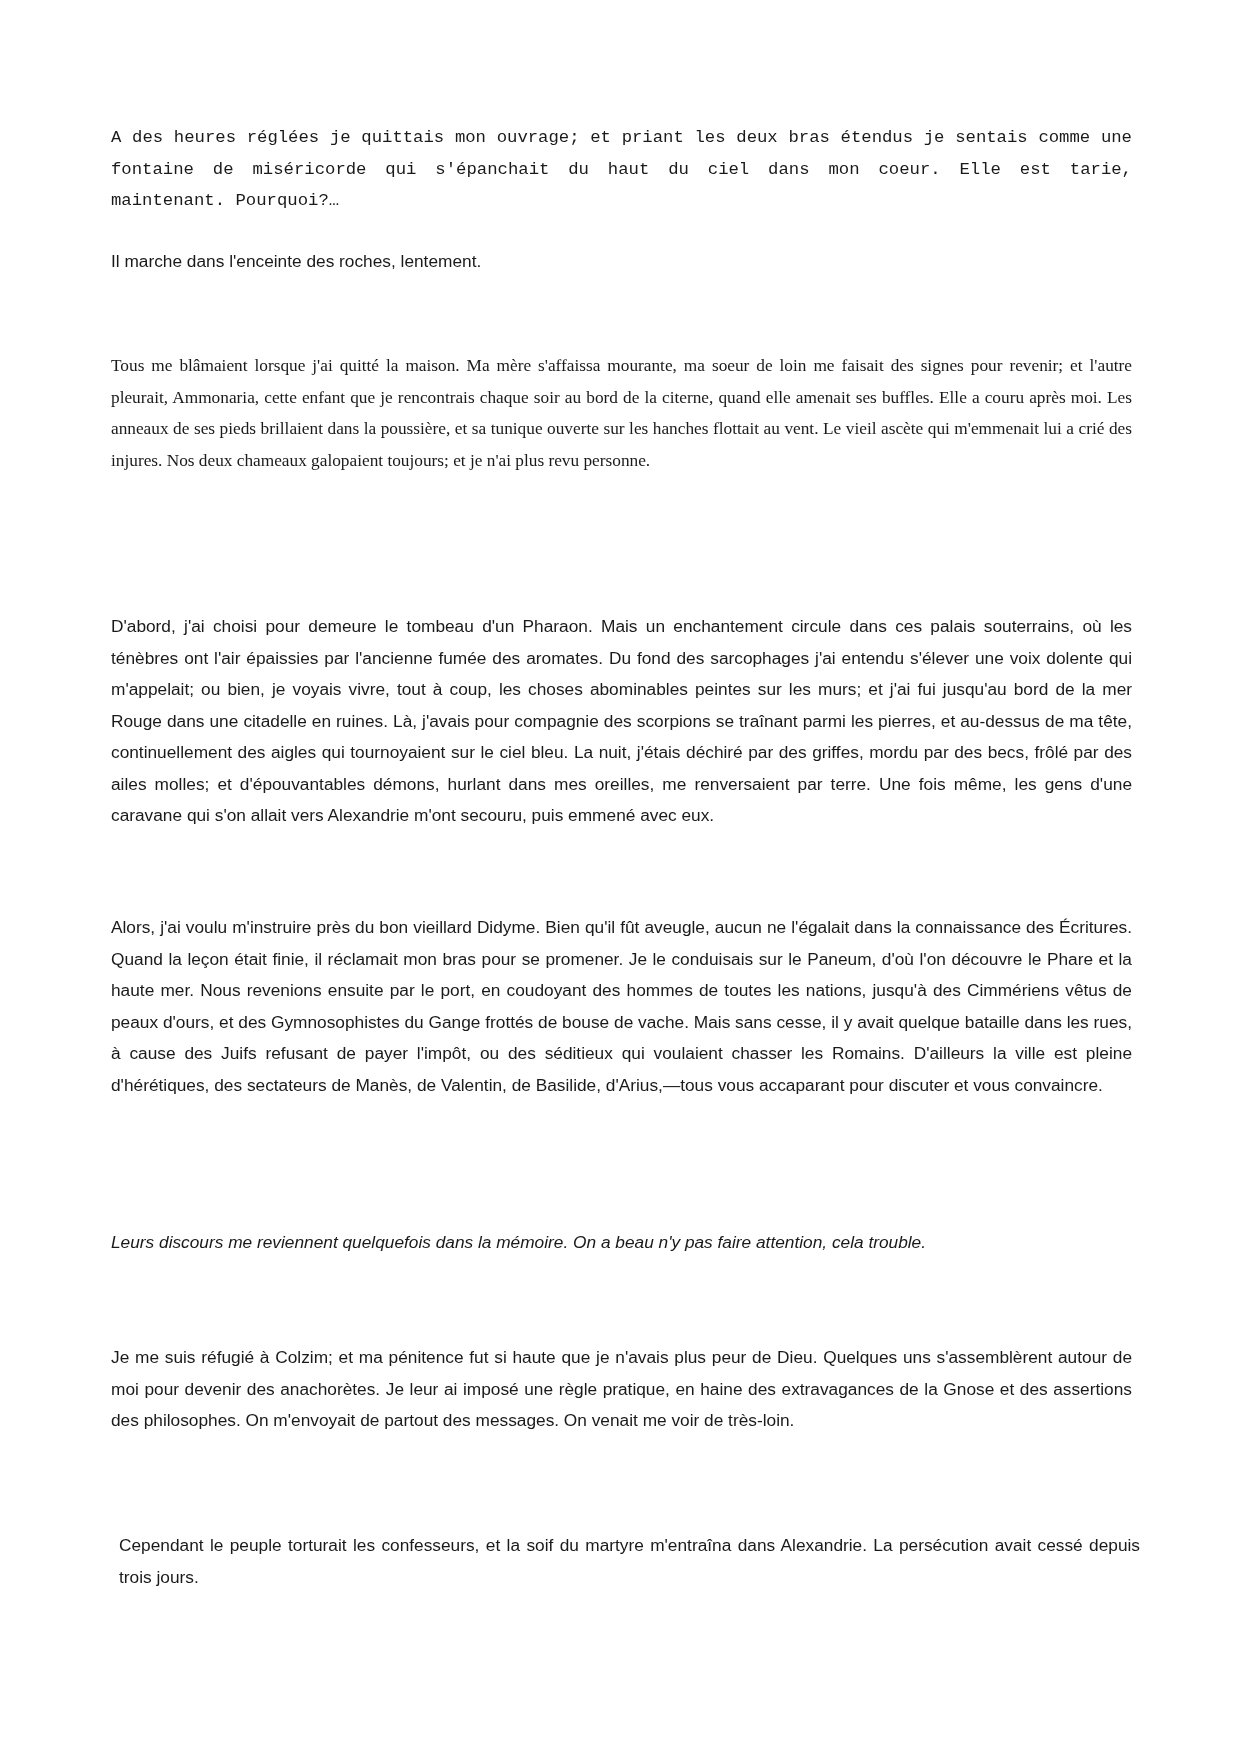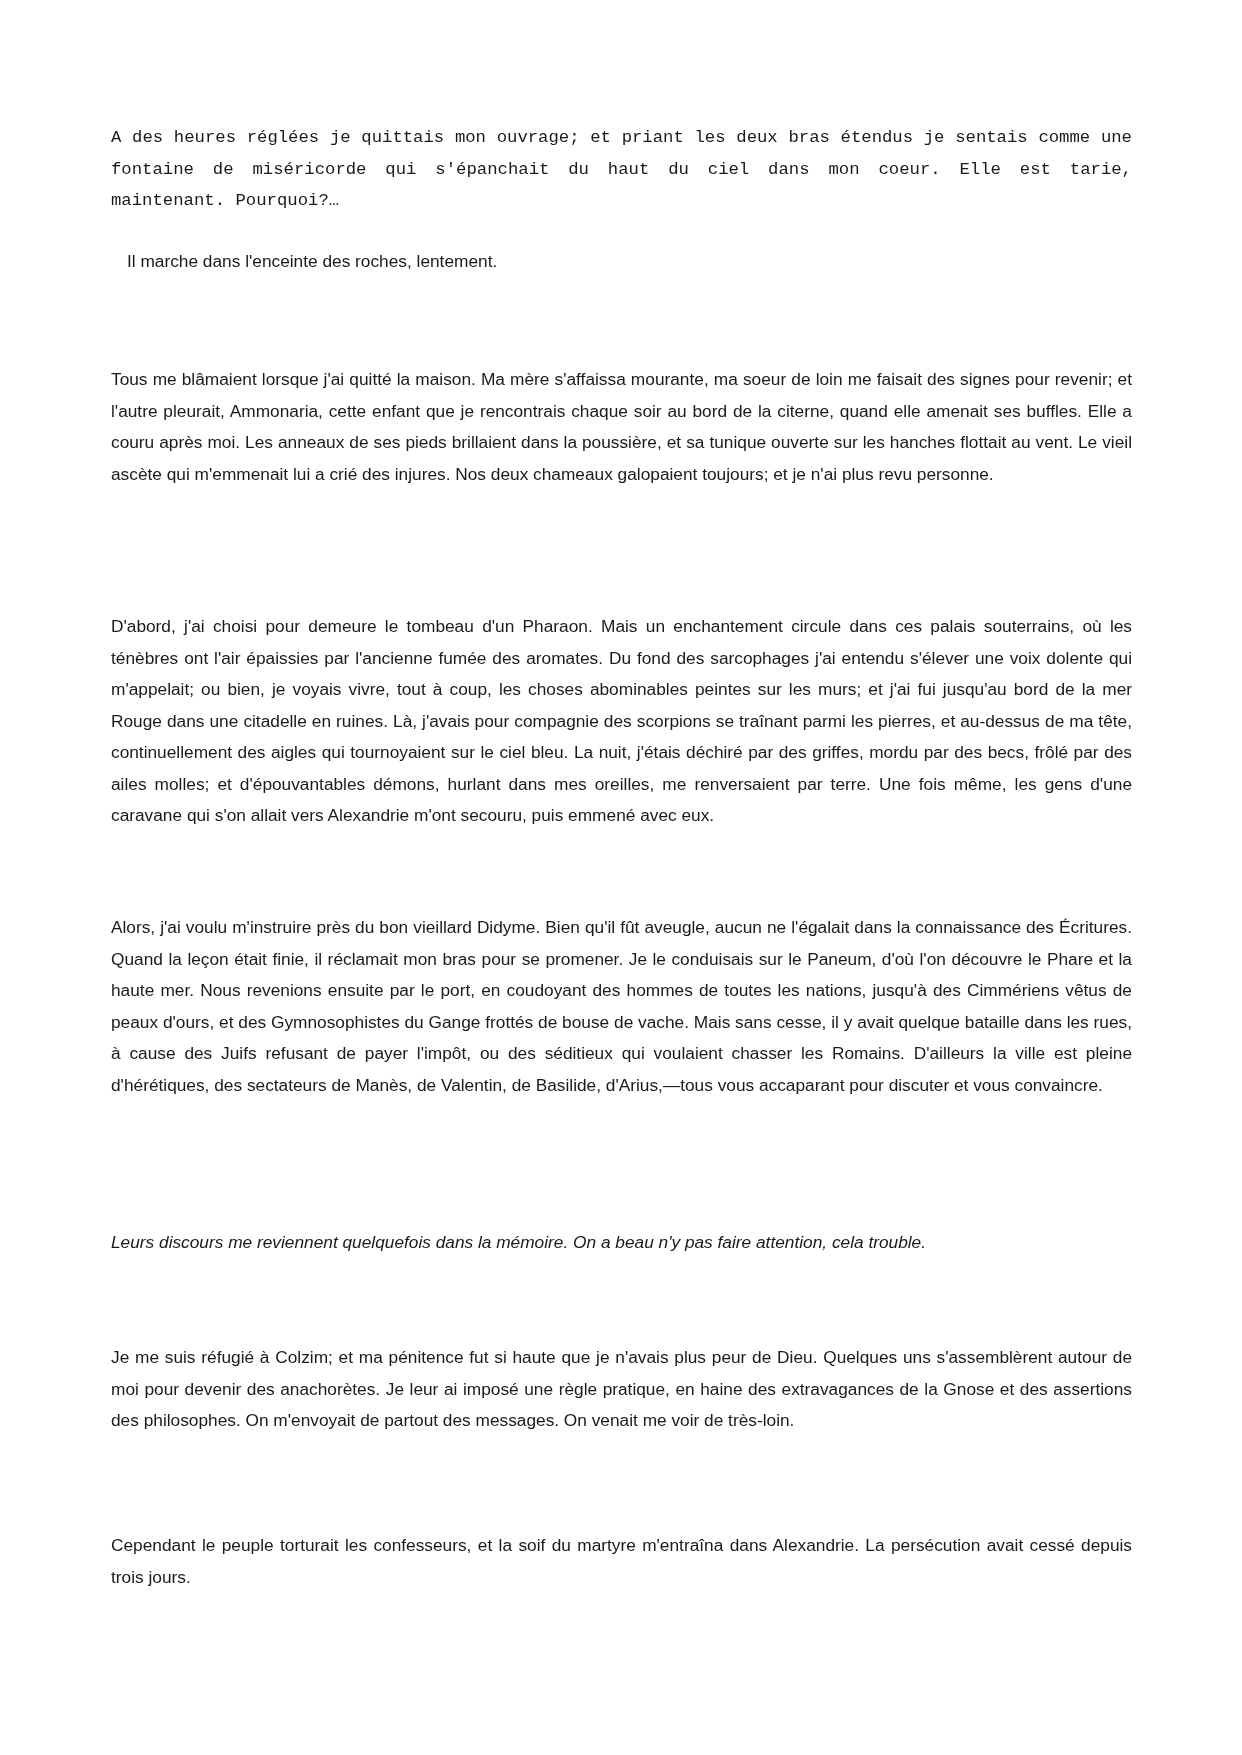--- a/index.html
+++ b/index.html
@@ -24,27 +24,27 @@
       color: #1a1a1a;
     }
     .para {
       margin: 0;
       text-align: justify;
       position: absolute;
       left: 0;
       width: 1021px;
     }
     #p0 { top: 12px; font-family: Liberation Mono, monospace; }
-    #p1 { top: 136px; margin-left: 16px; }
-    #p2 { top: 254px; }
+    #p1 { top: 136px; }
+    #p2 { top: 240px; font-family: Liberation Serif, serif; }
     #p3 { top: 501px; }
     #p4 { top: 802px; }
     #p5 { top: 1117px; font-style: italic; }
     #p6 { top: 1232px; }
-    #p7 { top: 1420px; }
+    #p7 { top: 1420px; margin-left: 8px; }
   </style>
 </head>
 <body>
 
 <div class="page">
   <p id="p0" class="para">A des heures réglées je quittais mon ouvrage; et priant les deux bras étendus je sentais comme une fontaine de miséricorde qui s'épanchait du haut du ciel dans mon coeur. Elle est tarie, maintenant. Pourquoi?…</p>
   <p id="p1" class="para">Il marche dans l'enceinte des roches, lentement.</p>
   <p id="p2" class="para">Tous me blâmaient lorsque j'ai quitté la maison. Ma mère s'affaissa mourante, ma soeur de loin me faisait des signes pour revenir; et l'autre pleurait, Ammonaria, cette enfant que je rencontrais chaque soir au bord de la citerne, quand elle amenait ses buffles. Elle a couru après moi. Les anneaux de ses pieds brillaient dans la poussière, et sa tunique ouverte sur les hanches flottait au vent. Le vieil ascète qui m'emmenait lui a crié des injures. Nos deux chameaux galopaient toujours; et je n'ai plus revu personne.</p>
   <p id="p3" class="para">D'abord, j'ai choisi pour demeure le tombeau d'un Pharaon. Mais un enchantement circule dans ces palais souterrains, où les ténèbres ont l'air épaissies par l'ancienne fumée des aromates. Du fond des sarcophages j'ai entendu s'élever une voix dolente qui m'appelait; ou bien, je voyais vivre, tout à coup, les choses abominables peintes sur les murs; et j'ai fui jusqu'au bord de la mer Rouge dans une citadelle en ruines. Là, j'avais pour compagnie des scorpions se traînant parmi les pierres, et au-dessus de ma tête, continuellement des aigles qui tournoyaient sur le ciel bleu. La nuit, j'étais déchiré par des griffes, mordu par des becs, frôlé par des ailes molles; et d'épouvantables démons, hurlant dans mes oreilles, me renversaient par terre. Une fois même, les gens d'une caravane qui s'on allait vers Alexandrie m'ont secouru, puis emmené avec eux.</p>
   <p id="p4" class="para">Alors, j'ai voulu m'instruire près du bon vieillard Didyme. Bien qu'il fût aveugle, aucun ne l'égalait dans la connaissance des Écritures. Quand la leçon était finie, il réclamait mon bras pour se promener. Je le conduisais sur le Paneum, d'où l'on découvre le Phare et la haute mer. Nous revenions ensuite par le port, en coudoyant des hommes de toutes les nations, jusqu'à des Cimmériens vêtus de peaux d'ours, et des Gymnosophistes du Gange frottés de bouse de vache. Mais sans cesse, il y avait quelque bataille dans les rues, à cause des Juifs refusant de payer l'impôt, ou des séditieux qui voulaient chasser les Romains. D'ailleurs la ville est pleine d'hérétiques, des sectateurs de Manès, de Valentin, de Basilide, d'Arius,—tous vous accaparant pour discuter et vous convaincre.</p>

